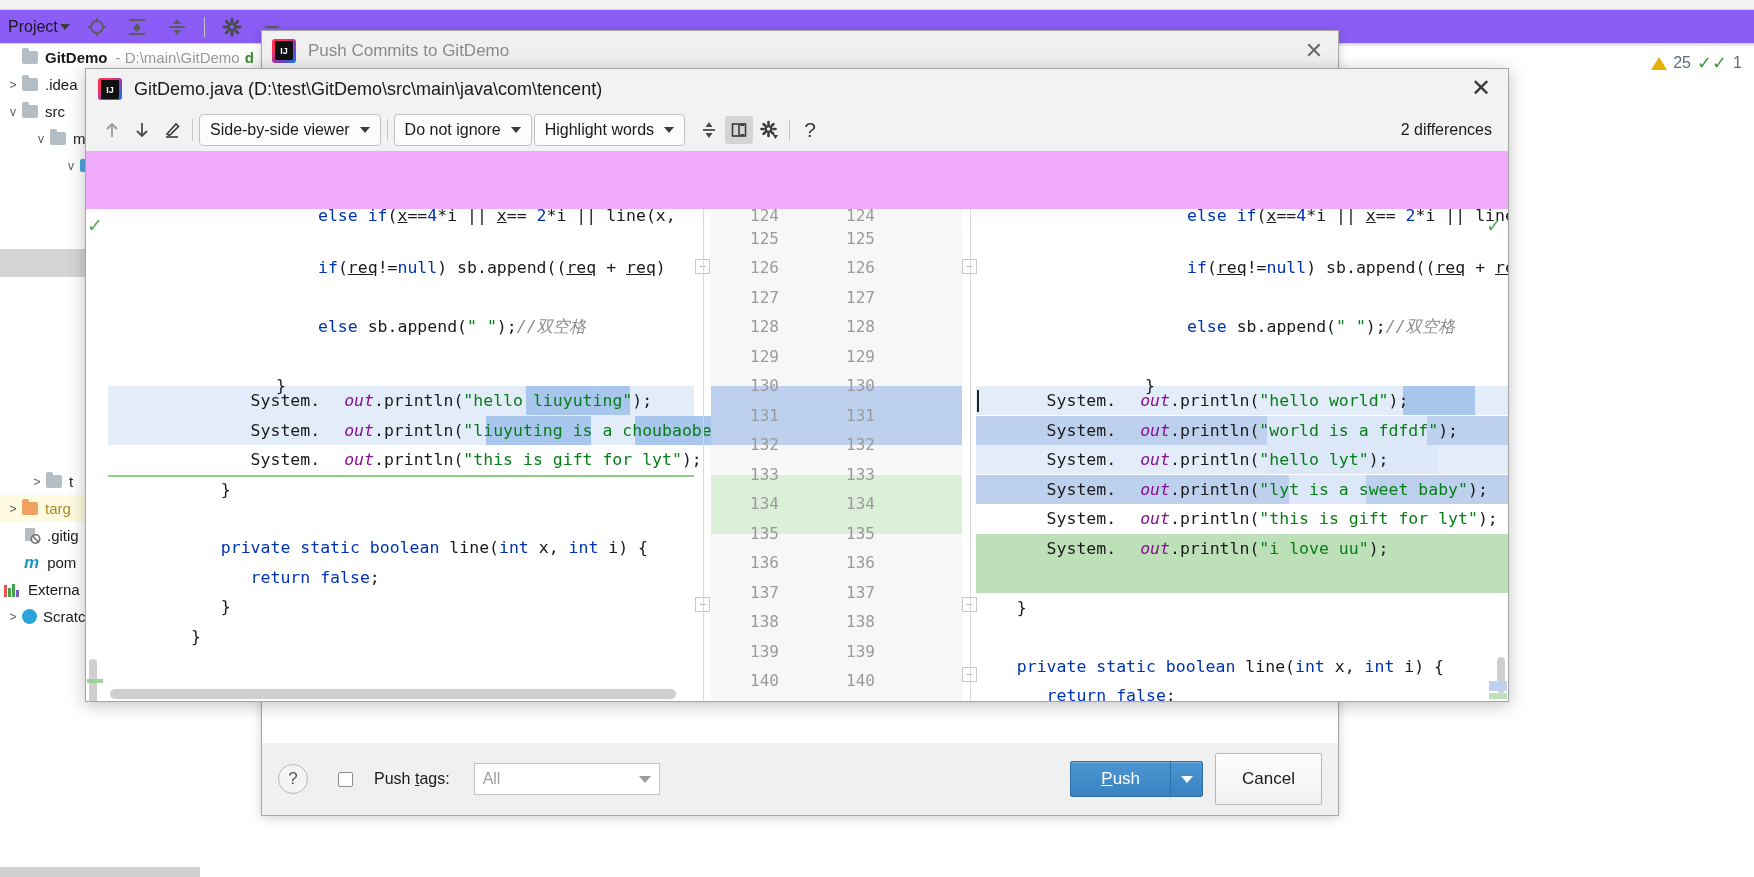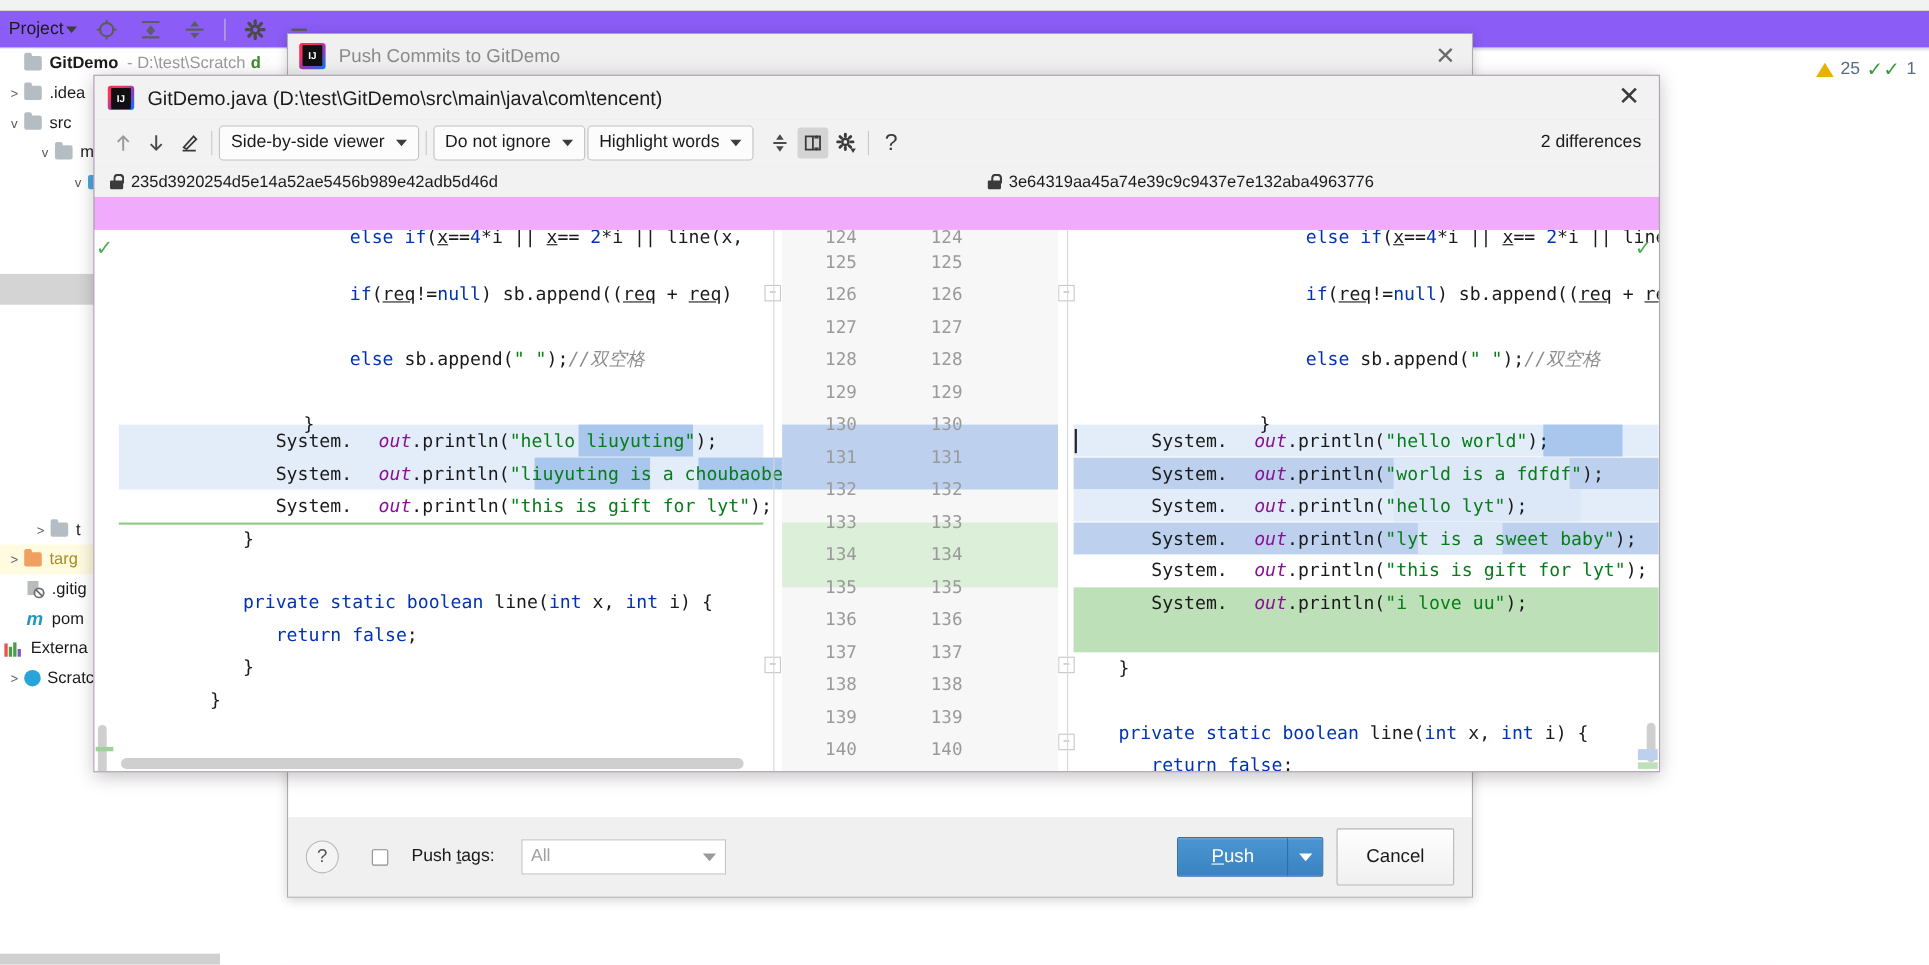--- a/index.html
+++ b/index.html
@@ -303,21 +303,21 @@
       </div>
     </div>
 
     <div class="tree">
       <div class="sq-sel"></div>
 
       <div class="tr-row">
         <span class="tw"></span>
         <span class="fold"></span>
         <span class="tr-name bold">GitDemo</span>
-        <span class="tr-path">- D:\test\Scratch</span>
+        <span class="tr-path">- D:\main\GitDemo</span>
         <span class="tr-green" style="margin-left:5px;">d</span>
       </div>
 
       <div class="tr-row">
         <span class="tw">&gt;</span>
         <span class="fold"></span>
         <span class="tr-name">.idea</span>
       </div>
 
       <div class="tr-row">
@@ -503,30 +503,20 @@
             </g>
             <polygon points="14,15 19,15 16.5,19" fill="#3a3a3a"></polygon>
           </svg>
       </div>
       <div class="tb-div"></div>
       <div class="ic-btn" style="font-size:21px;color:#3a3a3a;">?</div>
 
       <div class="diff-count">2 differences</div>
     </div>
 
-    <div class="rev-bar">
-      <span class="rev-l">
-        <span class="lock"></span>
-        <span>235d3920254d5e14a52ae5456b989e42adb5d46d</span>
-      </span>
-      <span class="rev-r">
-        <span class="lock"></span>
-        <span>3e64319aa45a74e39c9c9437e7e132aba4963776</span>
-      </span>
-    </div>
 
     <div class="diff-area">
 
       <div class="pane-left">
 
         <div class="hl-lightblue" style="position:absolute;left:22px;top:177px;width:586px;height:59px;"></div>
         <div class="sep-grn" style="left:22px;top:266px;width:586px;"></div>
 
         <div class="wordblue" style="position:absolute;left:440px;top:177px;width:104px;height:29px;"></div>
 

